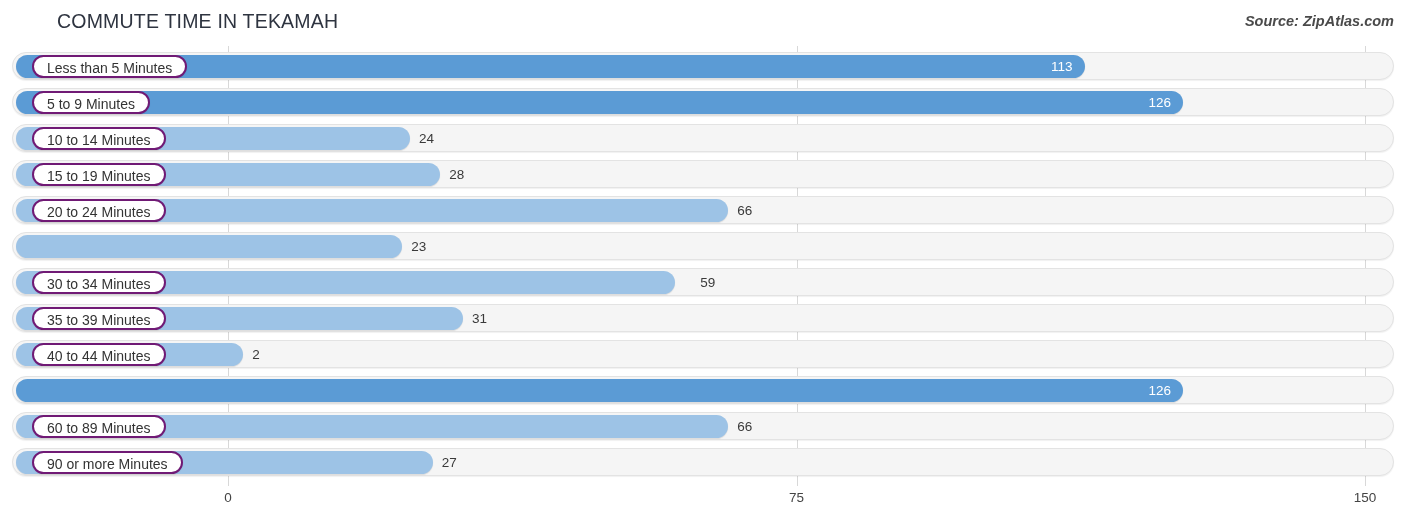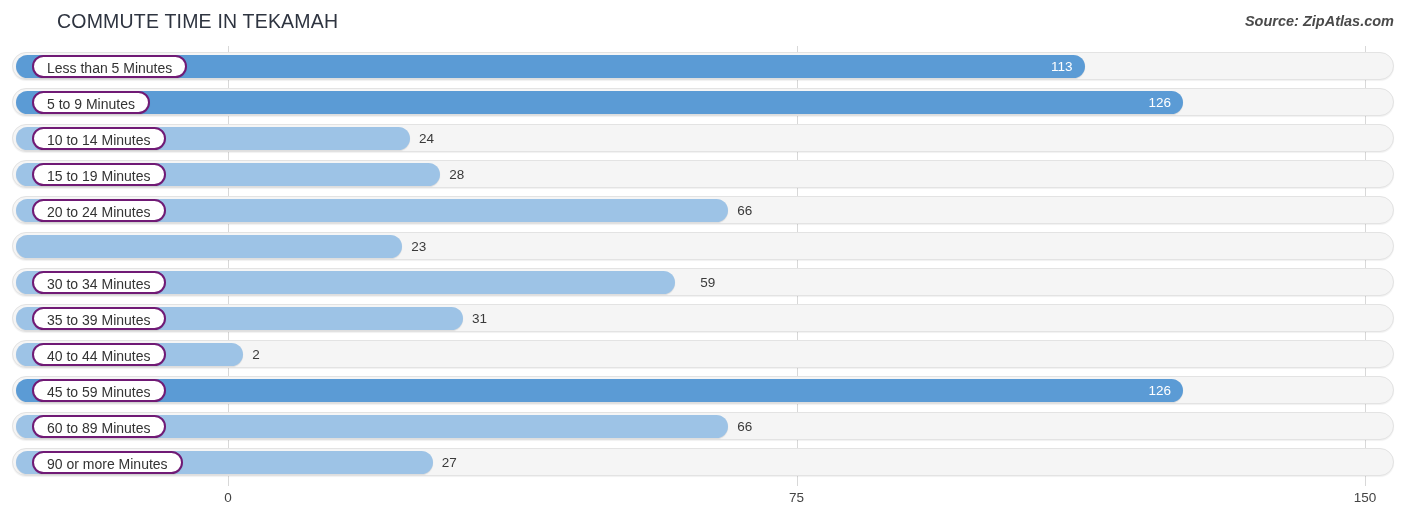--- a/index.html
+++ b/index.html
@@ -231,21 +231,20 @@
         <div class="track" style="background: rgb(245, 245, 245);"></div>
         <div class="bar" style="width: 227.16px; background: rgb(157, 195, 230);"></div>
         <div class="bar-value-out" style="left: 240.16px; color: rgb(58, 58, 58);">2</div>
         <div class="cat-label">40 to 44 Minutes</div>
       </div>
       <div class="row" style="top: 330px;">
         <div class="track" style="background: rgb(245, 245, 245);"></div>
         <div class="bar" style="width: 1167.08px; background: rgb(91, 155, 213);">
           <span class="bar-value-in" style="color: rgb(255, 255, 255);">126</span>
         </div>
-        <div class="cat-label">45 to 59 Minutes</div>
       </div>
       <div class="row" style="top: 366px;">
         <div class="track" style="background: rgb(245, 245, 245);"></div>
         <div class="bar" style="width: 712.28px; background: rgb(157, 195, 230);"></div>
         <div class="bar-value-out" style="left: 725.28px; color: rgb(58, 58, 58);">66</div>
         <div class="cat-label">60 to 89 Minutes</div>
       </div>
       <div class="row" style="top: 402px;">
         <div class="track" style="background: rgb(245, 245, 245);"></div>
         <div class="bar" style="width: 416.66px; background: rgb(157, 195, 230);"></div>

